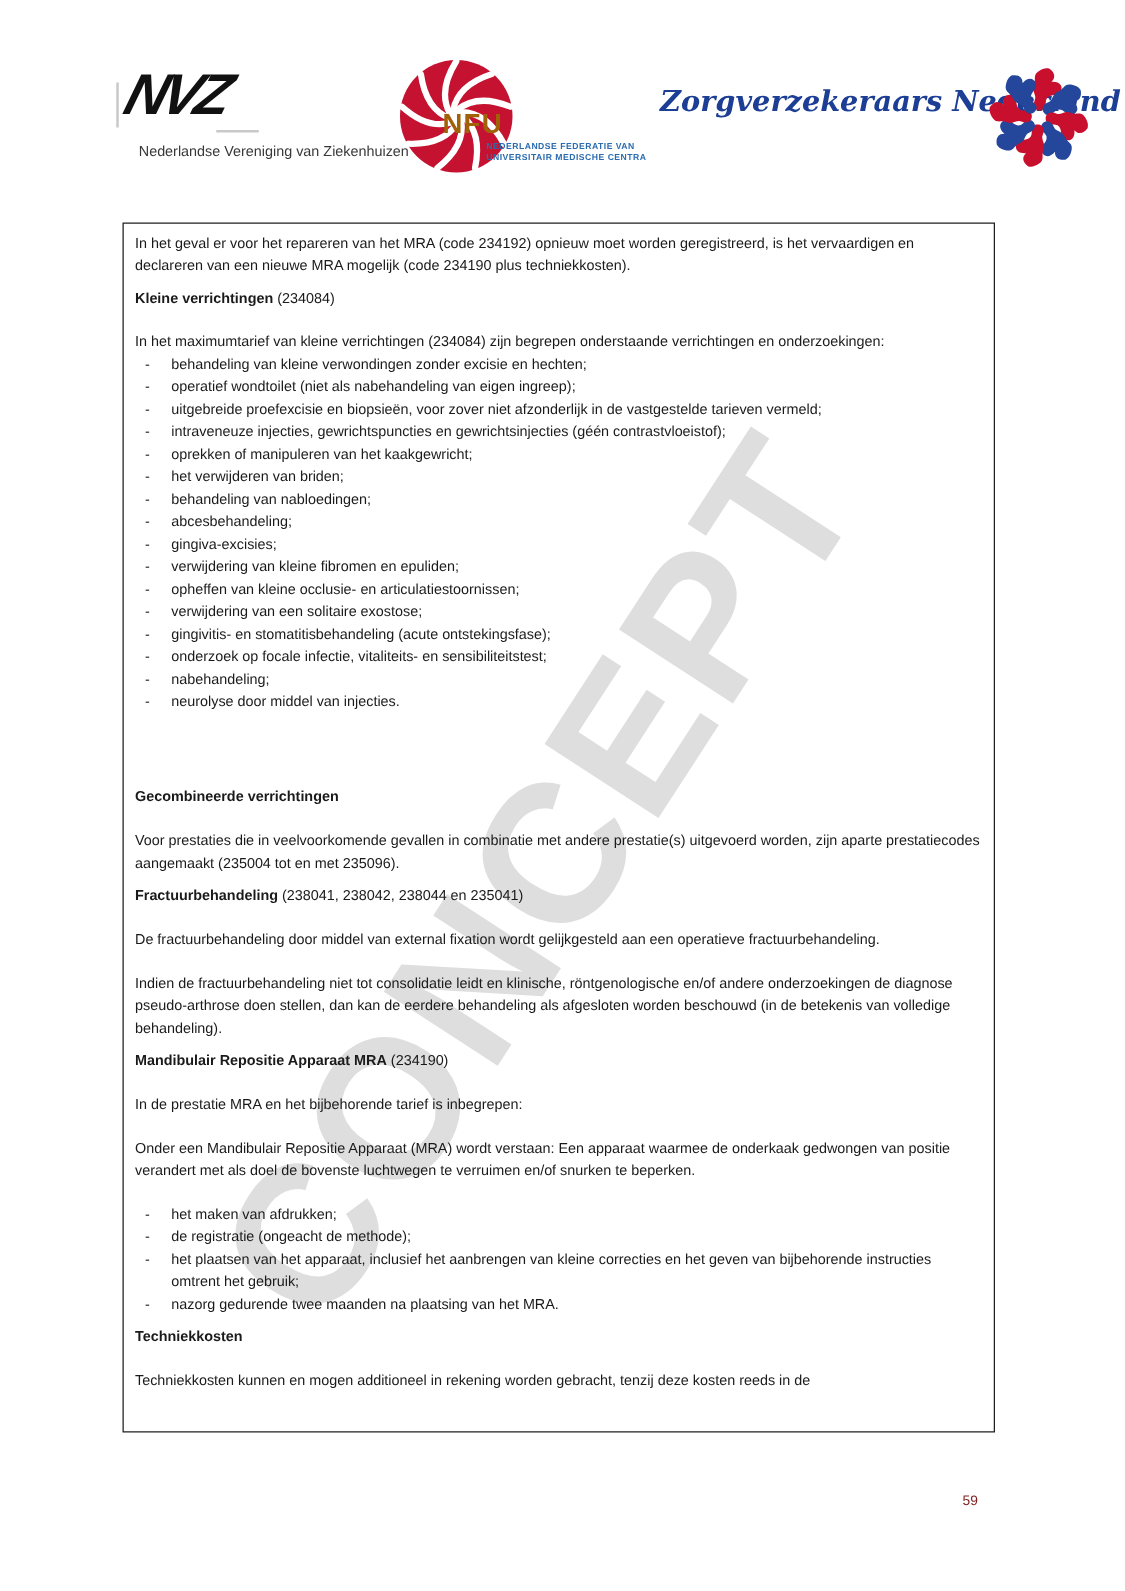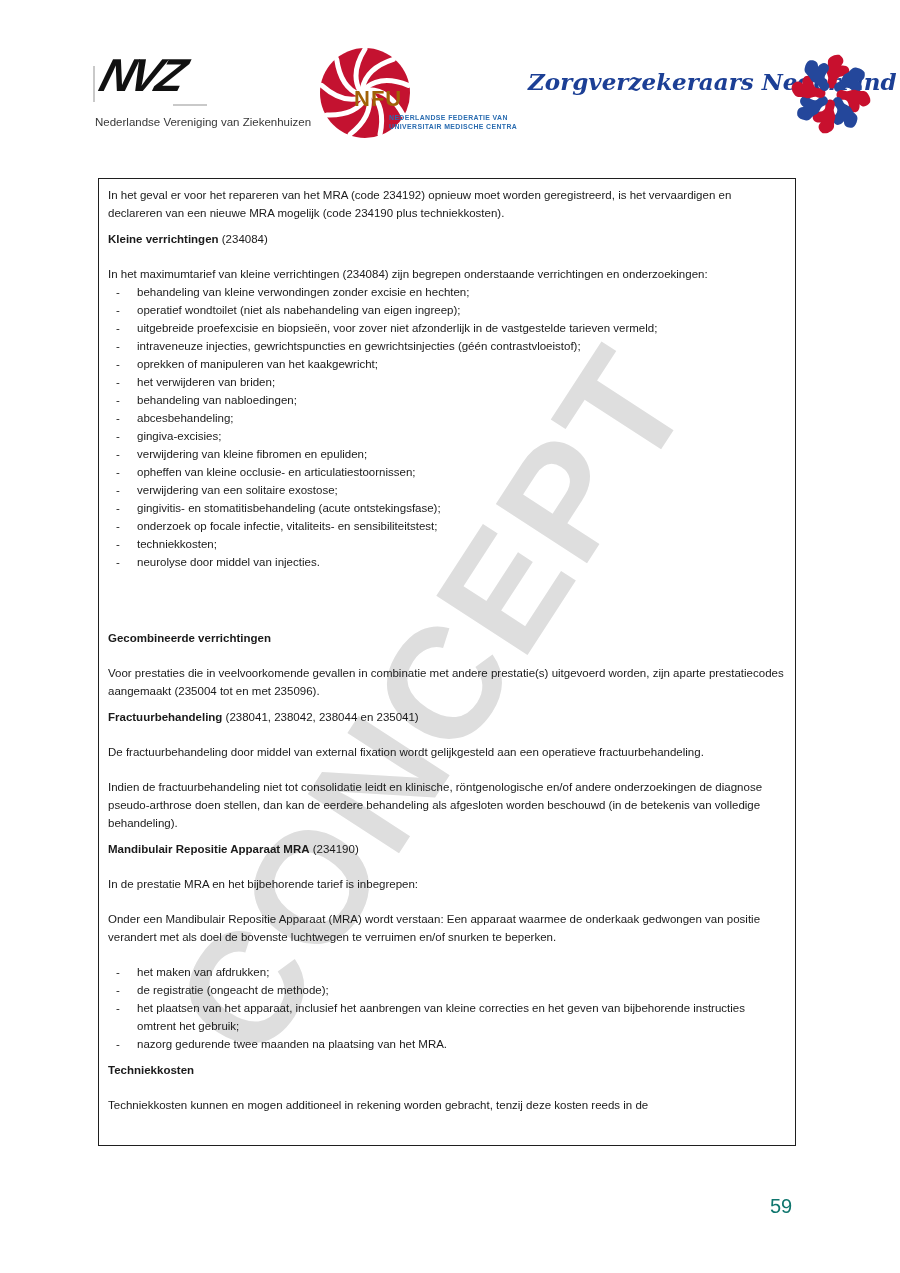--- a/index.html
+++ b/index.html
@@ -4,21 +4,21 @@
 <style>
   * { margin:0; padding:0; box-sizing:border-box; }
   html,body { width:900px; height:1273px; background:#ffffff; font-family:"Liberation Sans", sans-serif; color:#1a1a1a; }
   .page { position:relative; width:900px; height:1273px; background:#fff; overflow:hidden; }
 
   
   .nvz { position:absolute; left:95px; top:52px; width:230px; }
   .nvz-mark { font-weight:900; font-style:italic; font-size:46px; letter-spacing:-4px; transform:skewX(-16deg); transform-origin:left bottom; color:#111; line-height:1; display:inline-block; }
   .nvz-ghost-v { position:absolute; left:-2px; top:14px; width:1.5px; height:36px; background:#c9c9c9; }
   .nvz-ghost-h { position:absolute; left:78px; top:52px; width:34px; height:1.5px; background:#c9c9c9; }
-  .nvz-caption { position:absolute; left:0; top:64px; font-size:11.5px; color:#383838; white-space:nowrap; }
+  .nvz-caption { position:absolute; left:16px; top:64px; font-size:11.5px; color:#383838; white-space:nowrap; }
 
   .nfu { position:absolute; left:318px; top:46px; width:210px; height:96px; }
   .nfu svg.pinwheel { position:absolute; left:0; top:0; }
   .nfu-abbr { position:absolute; left:36px; top:40px; font-size:22px; font-weight:bold; color:#a16207; letter-spacing:1px; }
   .nfu-caption { position:absolute; left:71px; top:67px; font-size:6.9px; font-weight:bold; color:#2a6cb0; letter-spacing:0.4px; line-height:1.35; white-space:nowrap; }
 
   .zn { position:absolute; left:525px; top:46px; width:360px; height:100px; }
   .zn-name { position:absolute; left:3px; top:22px; font-family:"DejaVu Serif", serif; font-style:italic; font-weight:bold; font-size:23px; color:#1c3f95; white-space:nowrap; }
   .zn-emblem { position:absolute; left:258px; top:0; }
 
@@ -32,21 +32,21 @@
   .hd .rest { font-weight:normal; }
   .list { margin-top:17px; }
   .list.tight { margin-top:0; }
   .li { display:flex; }
   .li .dash { width:21px; margin-left:8px; flex:0 0 21px; }
   .li .txt { flex:1; }
   .gap { height:50px; }
   .doc-content > :first-child { margin-top:0; }
 
   
-  .page-num { position:absolute; left:770px; top:1195px; font-size:20px; color:#0f766e; }
+  .page-num { position:absolute; left:770px; top:1195px; font-size:11px; color:#7f1d1d; }
 </style>
 </head>
 <body>
 
 <div class="page">
 
   <div class="nvz">
     <div class="nvz-ghost-v"></div>
     <div class="nvz-ghost-h"></div>
     <div class="nvz-mark">NVZ</div>
@@ -168,21 +168,21 @@
           <div class="li">
             <span class="dash">-</span>
             <span class="txt">gingivitis- en stomatitisbehandeling (acute ontstekingsfase);</span>
           </div>
           <div class="li">
             <span class="dash">-</span>
             <span class="txt">onderzoek op focale infectie, vitaliteits- en sensibiliteitstest;</span>
           </div>
           <div class="li">
             <span class="dash">-</span>
-            <span class="txt">techniekkosten;</span>
+            <span class="txt">nabehandeling;</span>
           </div>
           <div class="li">
             <span class="dash">-</span>
             <span class="txt">neurolyse door middel van injecties.</span>
           </div>
         </div>
         <div class="gap"></div>
         <div class="hd"><span>Gecombineerde verrichtingen</span><span class="rest"></span></div>
         <div class="p">Voor prestaties die in veelvoorkomende gevallen in combinatie met andere prestatie(s) uitgevoerd worden, zijn aparte prestatiecodes aangemaakt (235004 tot en met 235096).</div>
         <div class="hd"><span>Fractuurbehandeling</span><span class="rest"> (238041, 238042, 238044 en 235041)</span></div>

